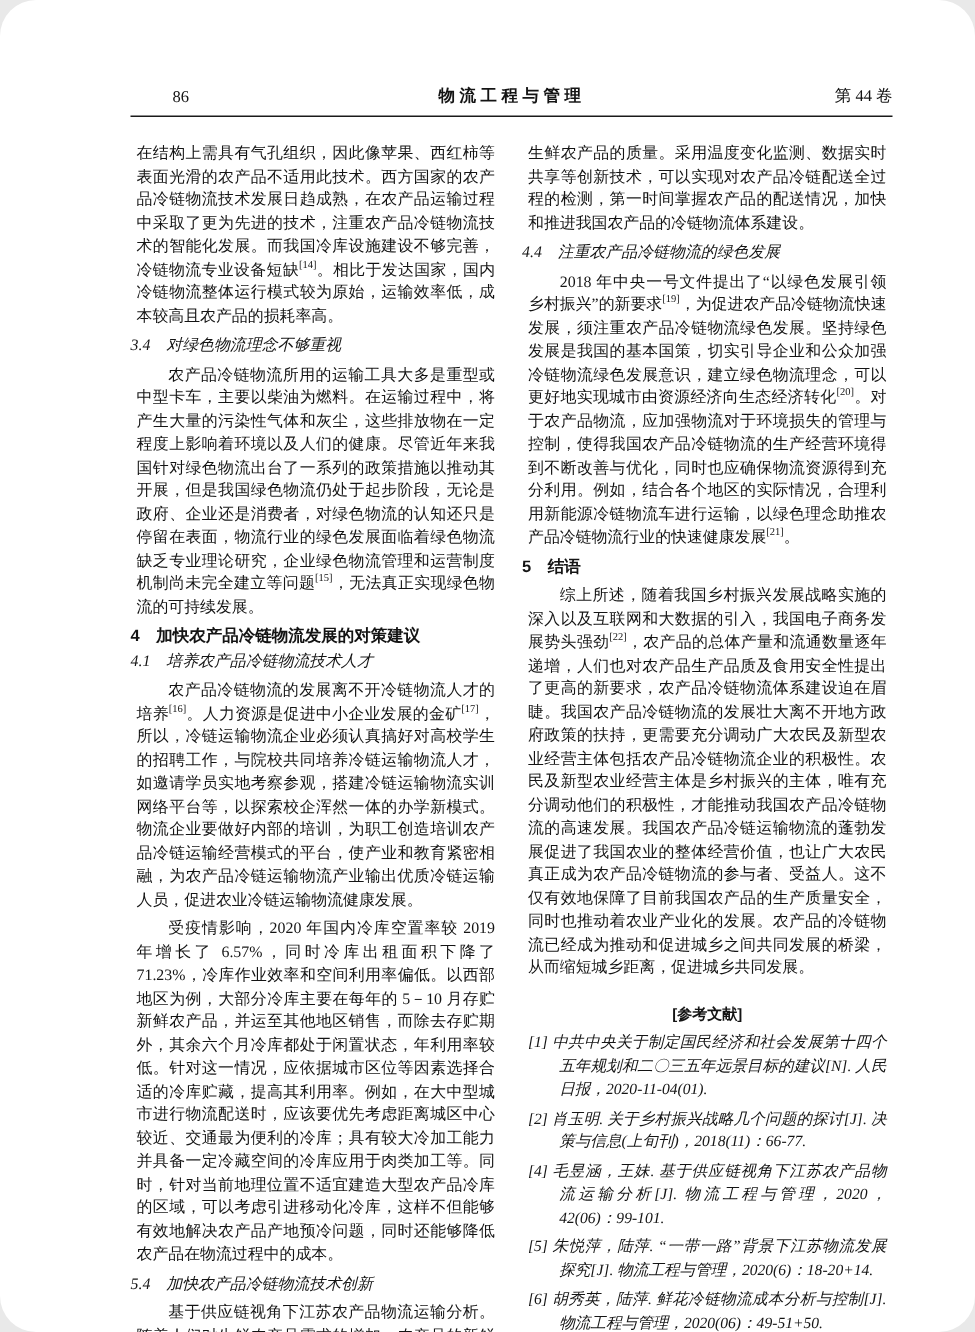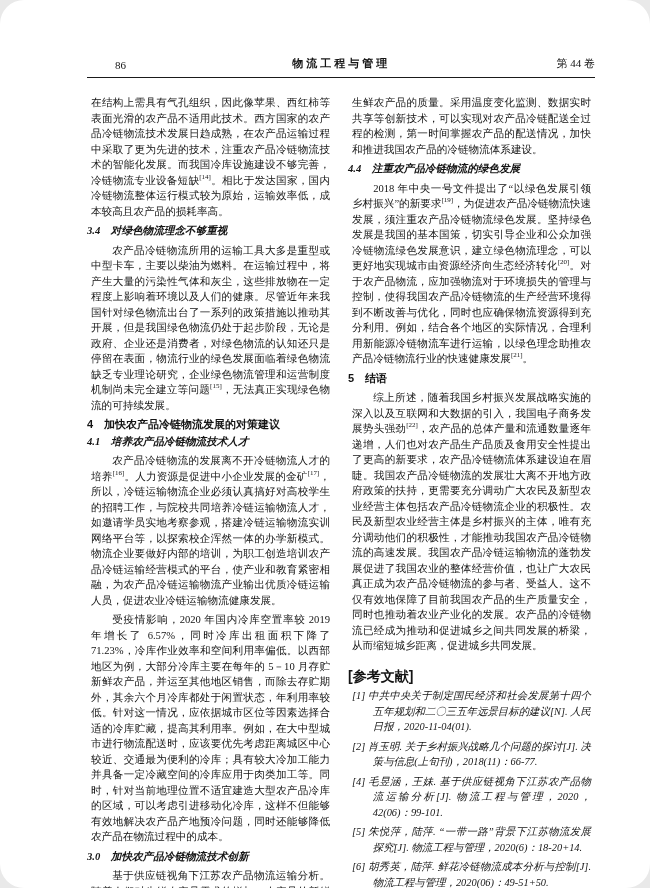--- a/index.html
+++ b/index.html
@@ -15,23 +15,23 @@
   .header .pagenum{padding-left:28px;}
   .header .journal{font-weight:bold;letter-spacing:3px;}
   .columns{display:flex;gap:14px;margin-top:13px;}
   .col{width:262px;font-size:10.6px;line-height:15.5px;text-align:justify;}
   .col p{margin:4px;}
   p.body.indent{text-indent:2em;}
   h2.h2{
     font-size:11px;margin:1px 0;font-weight:bold;
     font-family:"Liberation Sans","DejaVu Sans",sans-serif;
   }
-  h3.h3{font-size:10.6px;margin:0;font-weight:bold;font-style:italic;}
+  h3.h3{font-size:10.6px;margin:0;font-weight:normal;font-style:italic;}
   .ref-title{
-    text-align:left;font-weight:bold;font-size:14px;margin:15px 0 3px 0;
+    text-align:center;font-weight:bold;font-size:10px;margin:15px 0 3px 0;
     font-family:"Liberation Sans","DejaVu Sans",sans-serif;
   }
   p.ref{
     font-style:italic;font-size:10.4px;line-height:15.5px;
     padding-left:2em;text-indent:-2em;
   }
   .ref-note{float:right;font-style:italic;}
   sup{font-size:7px;line-height:0;}
 </style>
 </head>
@@ -45,21 +45,21 @@
   </div>
   <div class="columns">
     <div class="col" id="col-left">
         <p class="body"><span>在结构上需具有气孔组织，因此像苹果、西红柿等表面光滑的农产品不适用此技术。西方国家的农产品冷链物流技术发展日趋成熟，在农产品运输过程中采取了更为先进的技术，注重农产品冷链物流技术的智能化发展。而我国冷库设施建设不够完善，冷链物流专业设备短缺</span><sup>[14]</sup><span>。相比于发达国家，国内冷链物流整体运行模式较为原始，运输效率低，成本较高且农产品的损耗率高。</span></p>
         <h3 class="h3">3.4　对绿色物流理念不够重视</h3>
         <p class="body indent"><span>农产品冷链物流所用的运输工具大多是重型或中型卡车，主要以柴油为燃料。在运输过程中，将产生大量的污染性气体和灰尘，这些排放物在一定程度上影响着环境以及人们的健康。尽管近年来我国针对绿色物流出台了一系列的政策措施以推动其开展，但是我国绿色物流仍处于起步阶段，无论是政府、企业还是消费者，对绿色物流的认知还只是停留在表面，物流行业的绿色发展面临着绿色物流缺乏专业理论研究，企业绿色物流管理和运营制度机制尚未完全建立等问题</span><sup>[15]</sup><span>，无法真正实现绿色物流的可持续发展。</span></p>
         <h2 class="h2">4　加快农产品冷链物流发展的对策建议</h2>
         <h3 class="h3">4.1　培养农产品冷链物流技术人才</h3>
         <p class="body indent"><span>农产品冷链物流的发展离不开冷链物流人才的培养</span><sup>[16]</sup><span>。人力资源是促进中小企业发展的金矿</span><sup>[17]</sup><span>，所以，冷链运输物流企业必须认真搞好对高校学生的招聘工作，与院校共同培养冷链运输物流人才，如邀请学员实地考察参观，搭建冷链运输物流实训网络平台等，以探索校企浑然一体的办学新模式。物流企业要做好内部的培训，为职工创造培训农产品冷链运输经营模式的平台，使产业和教育紧密相融，为农产品冷链运输物流产业输出优质冷链运输人员，促进农业冷链运输物流健康发展。</span></p>
         <p class="body indent"><span>受疫情影响，2020 年国内冷库空置率较 2019 年增长了 6.57%，同时冷库出租面积下降了 71.23%，冷库作业效率和空间利用率偏低。以西部地区为例，大部分冷库主要在每年的 5－10 月存贮新鲜农产品，并运至其他地区销售，而除去存贮期外，其余六个月冷库都处于闲置状态，年利用率较低。针对这一情况，应依据城市区位等因素选择合适的冷库贮藏，提高其利用率。例如，在大中型城市进行物流配送时，应该要优先考虑距离城区中心较近、交通最为便利的冷库；具有较大冷加工能力并具备一定冷藏空间的冷库应用于肉类加工等。同时，针对当前地理位置不适宜建造大型农产品冷库的区域，可以考虑引进移动化冷库，这样不但能够有效地解决农产品产地预冷问题，同时还能够降低农产品在物流过程中的成本。</span></p>
-        <h3 class="h3">3.0　加快农产品冷链物流技术创新</h3>
+        <h3 class="h3">5.4　加快农产品冷链物流技术创新</h3>
         <p class="body indent"><span>基于供应链视角下江苏农产品物流运输分析。随着人们对生鲜农产品需求的增加，农产品的新鲜度和安全显得尤为重要。如利用气调保鲜技术减缓农产品腐烂速度，延长农产品的保质期</span><sup>[19]</sup><span>。同时，可以考虑借助于现代化仓储管理技术，构建高水准的仓储冷藏库、保鲜仓储。在运输时尽量选择具有冷藏和保鲜措施的运输装置，确保整个运送过程中所有</span></p>
       </div>
     <div class="col" id="col-right">
         <p class="body"><span>生鲜农产品的质量。采用温度变化监测、数据实时共享等创新技术，可以实现对农产品冷链配送全过程的检测，第一时间掌握农产品的配送情况，加快和推进我国农产品的冷链物流体系建设。</span></p>
         <h3 class="h3">4.4　注重农产品冷链物流的绿色发展</h3>
         <p class="body indent"><span>2018 年中央一号文件提出了“以绿色发展引领乡村振兴”的新要求</span><sup>[19]</sup><span>，为促进农产品冷链物流快速发展，须注重农产品冷链物流绿色发展。坚持绿色发展是我国的基本国策，切实引导企业和公众加强冷链物流绿色发展意识，建立绿色物流理念，可以更好地实现城市由资源经济向生态经济转化</span><sup>[20]</sup><span>。对于农产品物流，应加强物流对于环境损失的管理与控制，使得我国农产品冷链物流的生产经营环境得到不断改善与优化，同时也应确保物流资源得到充分利用。例如，结合各个地区的实际情况，合理利用新能源冷链物流车进行运输，以绿色理念助推农产品冷链物流行业的快速健康发展</span><sup>[21]</sup><span>。</span></p>
         <h2 class="h2">5　结语</h2>
         <p class="body indent"><span>综上所述，随着我国乡村振兴发展战略实施的深入以及互联网和大数据的引入，我国电子商务发展势头强劲</span><sup>[22]</sup><span>，农产品的总体产量和流通数量逐年递增，人们也对农产品生产品质及食用安全性提出了更高的新要求，农产品冷链物流体系建设迫在眉睫。我国农产品冷链物流的发展壮大离不开地方政府政策的扶持，更需要充分调动广大农民及新型农业经营主体包括农产品冷链物流企业的积极性。农民及新型农业经营主体是乡村振兴的主体，唯有充分调动他们的积极性，才能推动我国农产品冷链物流的高速发展。我国农产品冷链运输物流的蓬勃发展促进了我国农业的整体经营价值，也让广大农民真正成为农产品冷链物流的参与者、受益人。这不仅有效地保障了目前我国农产品的生产质量安全，同时也推动着农业产业化的发展。农产品的冷链物流已经成为推动和促进城乡之间共同发展的桥梁，从而缩短城乡距离，促进城乡共同发展。</span></p>
         <div class="ref-title">[参考文献]</div>
         <p class="ref">[1] 中共中央关于制定国民经济和社会发展第十四个五年规划和二〇三五年远景目标的建议[N]. 人民日报，2020-11-04(01).</p>

